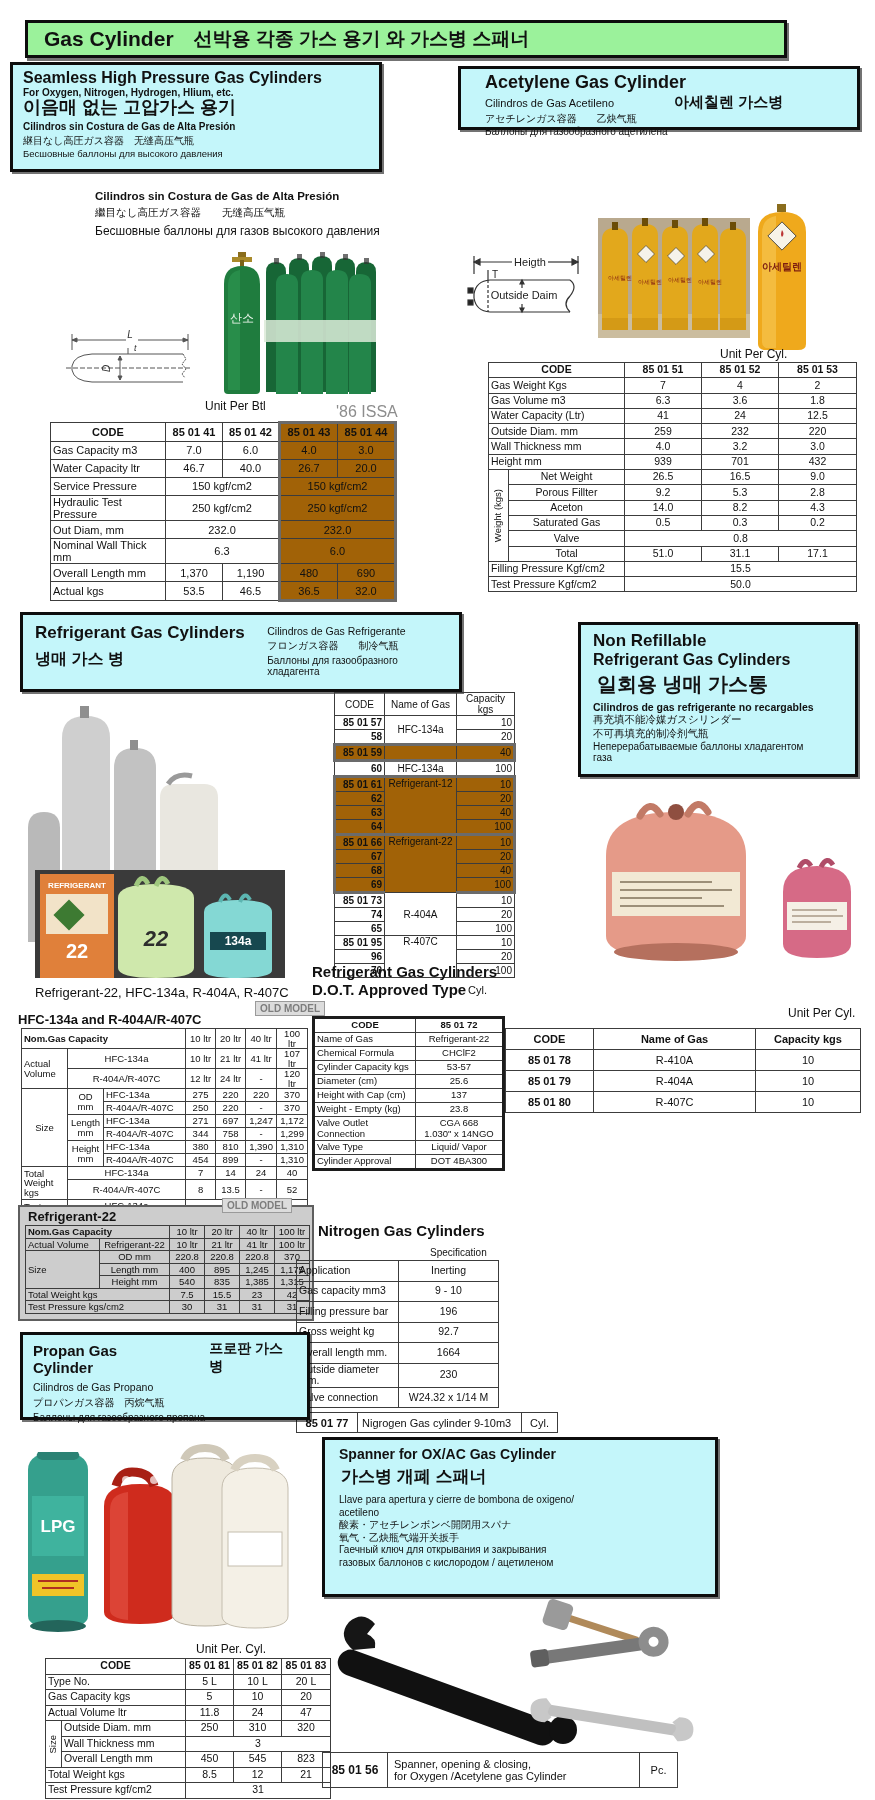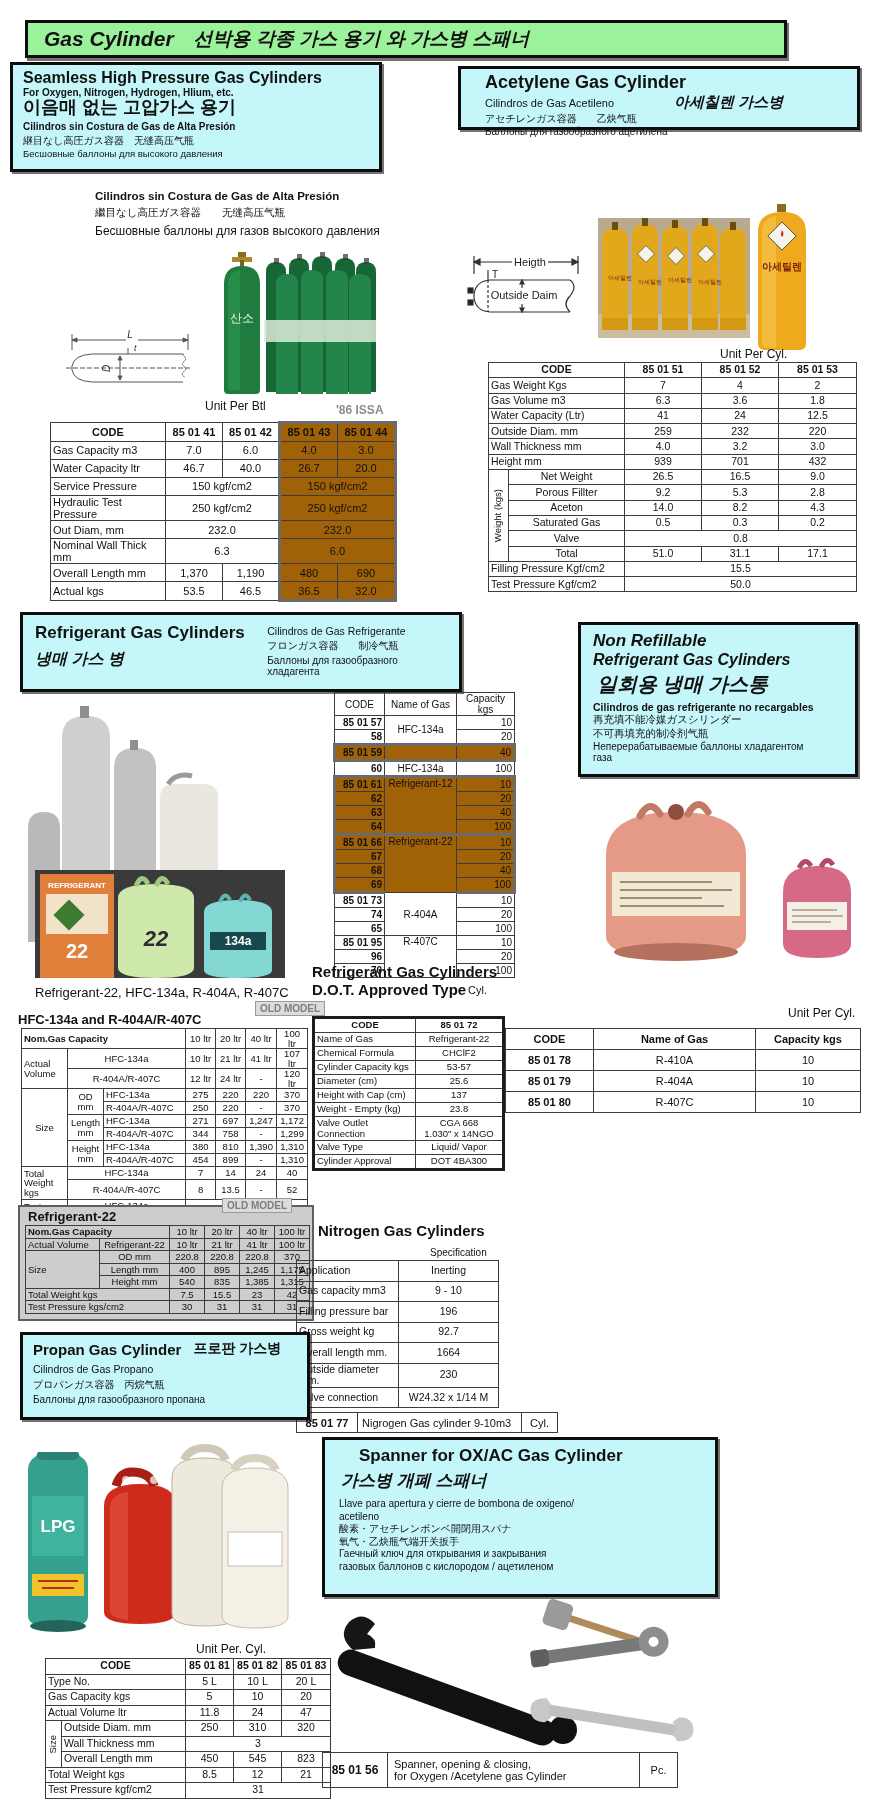--- a/index.html
+++ b/index.html
@@ -1,20 +1,20 @@
 <!DOCTYPE html>
 <html><head>
 <meta charset="utf-8">
 <style>
   html,body{margin:0;padding:0;background:#fff;}
   .sheet{position:relative;width:875px;height:1800px;background:#fff;overflow:hidden;
          font-family:"Liberation Sans",sans-serif;color:#111;}
   .abs{position:absolute;}
   .b{font-weight:bold;}
-  .i{font-style:italic;}
+  .i{}
   .cyanbox{background:#c4f6fa;border:3px solid #0d0d0d;box-shadow:2px 2px 0 rgba(0,0,0,.55);box-sizing:border-box;}
   .banner{background:#9bf29b;border:3px solid #0d0d0d;box-shadow:2px 3px 0 rgba(0,0,0,.55);
           display:flex;align-items:center;box-sizing:border-box;padding-left:16px;}
   table{border-collapse:collapse;table-layout:fixed;}
   td,th{border:1px solid #3c3c3c;padding:0 2px;vertical-align:middle;line-height:1.1;overflow:hidden;}
   th{font-weight:bold;}
   .ctr{text-align:center;}
   .lft{text-align:left;}
   .rgt{text-align:right;}
   .g{background:#a16207;}
@@ -122,21 +122,21 @@
         <rect x="12" y="12" width="5" height="6"></rect>
           <rect x="35" y="8" width="5" height="6"></rect>
         <rect x="58" y="6" width="5" height="6"></rect>
           <rect x="81" y="8" width="5" height="6"></rect>
         <rect x="102" y="12" width="5" height="6"></rect>
       </g>
     </g>
   </svg>
 
   <div class="abs" style="left:205px;top:399px;font-size:12px;">Unit Per Btl</div>
-  <div class="abs" style="left:336px;top:403px;font-size:12px;color:#8d8d8d;font-weight:bold;">'86 ISSA</div>
+  <div class="abs" style="left:336px;top:403px;font-size:16px;color:#8d8d8d;font-weight:normal;">'86 ISSA</div>
 
   <table class="abs t-seamless" style="left:50px;top:421px;width:345px;">
     <colgroup>
         <col style="width:115px">
         <col style="width:57px">
         <col style="width:57px">
         <col style="width:58px">
         <col style="width:58px">
       </colgroup>
     <tbody>
@@ -849,21 +849,21 @@
         </tr>
   </tbody>
     </table>
   <div class="abs coderow" style="left:296px;top:1412px;height:21px;font-size:11px;">
     <div class="b" style="width:62px;justify-content:center;">85 01 77</div>
     <div style="width:164px;padding-left:4px;border-left:none;">Nigrogen Gas cylinder 9-10m3</div>
     <div style="width:36px;justify-content:center;border-left:none;">Cyl.</div>
   </div>
 
   <div class="abs cyanbox" style="left:20px;top:1332px;width:290px;height:88px;padding:5px 10px;">
-    <div style="display:flex;align-items:flex-end;">
+    <div style="display:flex;align-items:flex-end;gap:16px;">
       <span class="b" style="font-size:15px;">Propan Gas Cylinder</span>
       <span class="b" style="font-size:14px;margin-left:12px;">프로판 가스병</span>
     </div>
     <div style="font-size:10.5px;margin-top:5px;">Cilindros de Gas Propano</div>
     <div style="font-size:10px;margin-top:3px;">プロパンガス容器　丙烷气瓶</div>
     <div style="font-size:10px;margin-top:2px;">Баллоны для газообразного пропана</div>
   </div>
 
   <svg class="abs" style="left:22px;top:1436px;" width="272" height="200" viewBox="0 0 272 200">
     <g>
@@ -954,21 +954,21 @@
           <td class="ctr">21</td>
         </tr>
     <tr>
           <td class="lft" colspan="2">Test Pressure kgf/cm2</td>
           <td class="ctr" colspan="3">31</td>
         </tr>
   </tbody>
     </table>
 
   <div class="abs cyanbox" style="left:322px;top:1437px;width:396px;height:160px;padding:6px 14px;">
-    <div class="b" style="font-size:17px;margin-left:20px;">Spanner for OX/AC Gas Cylinder</div>
+    <div class="b" style="font-size:14px;">Spanner for OX/AC Gas Cylinder</div>
     <div class="b i" style="font-size:17px;margin:3px 0 6px 2px;">가스병 개폐 스패너</div>
     <div class="smalltext">Llave para apertura y cierre de bombona de oxigeno/</div>
     <div class="smalltext">acetileno</div>
     <div class="smalltext">酸素・アセチレンボンベ開閉用スパナ</div>
     <div class="smalltext">氧气・乙炔瓶气端开关扳手</div>
     <div class="smalltext">Гаечный ключ для открывания и закрывания</div>
     <div class="smalltext">газовых баллонов с кислородом / ацетиленом</div>
   </div>
 
   <svg class="abs" style="left:325px;top:1598px;" width="392" height="150" viewBox="0 0 392 150">

